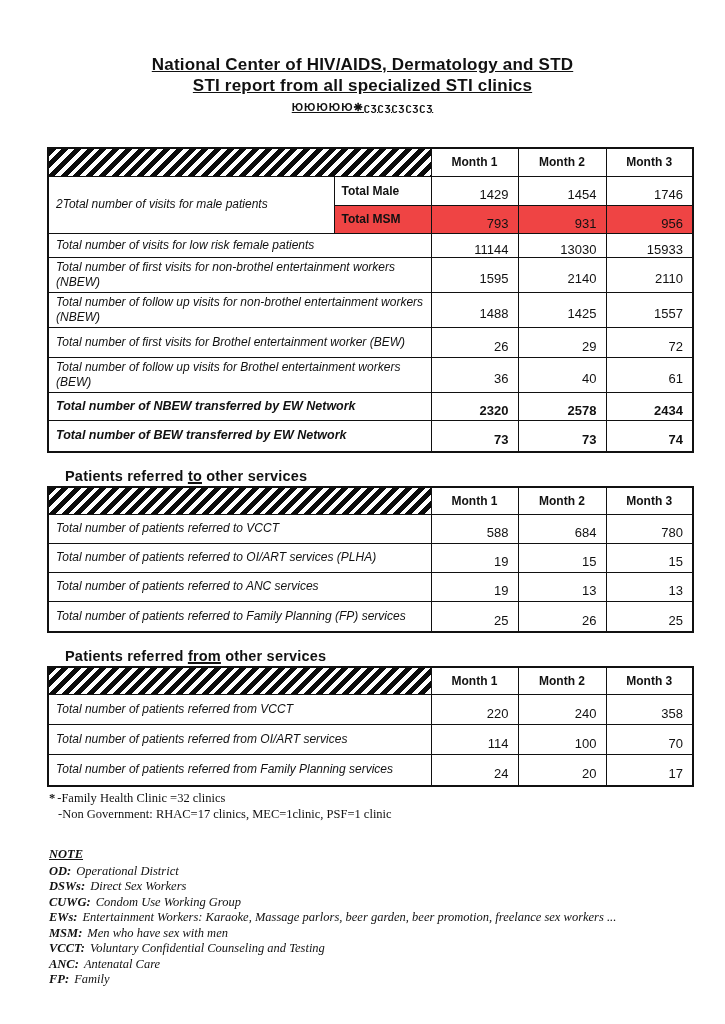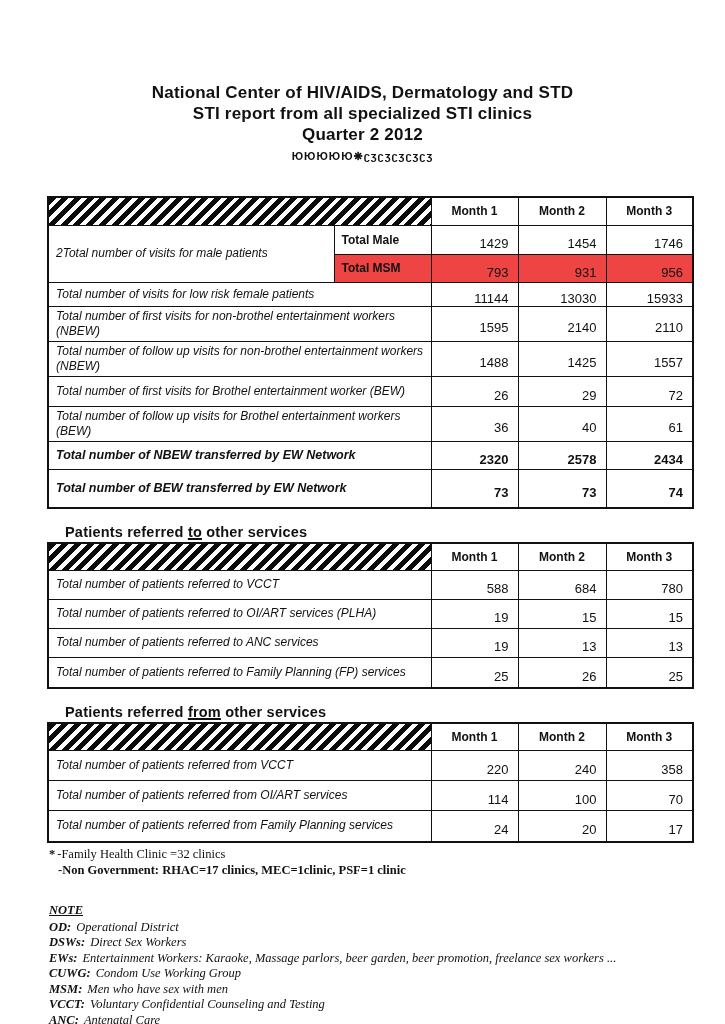--- a/index.html
+++ b/index.html
@@ -2,21 +2,21 @@
 <html><head>
 <meta charset="utf-8">
 <style>
   html,body { margin:0; padding:0; background:#ffffff; }
   .page {
     position:relative; width:725px; height:1024px; margin:0 auto;
     background:#ffffff; color:#111111; overflow:hidden;
     font-family:"Liberation Sans", sans-serif;
   }
   
-  .title-block { text-align:center; padding-top:82px; }
+  .title-block { text-align:center; padding-top:54px;text-decoration:underline; }
   .title-line { font-weight:bold; font-size:17px; line-height:21px; letter-spacing:0.2px; }
   .ornament { font-weight:bold; font-size:11px; margin-top:5px; letter-spacing:1px; }
 
   
   table.report-table {
     border-collapse:collapse; table-layout:fixed;
     margin-left:47px; border:2px solid #111;
   }
   table.report-table td, table.report-table th {
     border:1.5px solid #111; vertical-align:middle; overflow:hidden;
@@ -37,41 +37,40 @@
     margin:15px 0 2px 65px; font-weight:bold; font-size:14.5px; letter-spacing:0.2px;
   }
   .section-heading .u { text-decoration:underline; text-decoration-thickness:1.5px; }
 
   
   .footnotes {
     margin:3px 0 0 49px; font-family:"Liberation Serif", serif;
     font-size:12.5px; line-height:16px; color:#111;
   }
   .footnotes .star { font-weight:bold; margin-right:2px; }
-  .footnotes .fn2 { padding-left:9px;font-weight:bold; }
+  .footnotes .fn2 { padding-left:9px; }
 
   
   .notes {
     margin:25px 0 0 49px; font-family:"Liberation Serif", serif;
     font-style:italic; font-size:12.5px; line-height:15.5px; color:#111;
   }
   .note-heading { font-weight:bold; text-decoration:underline; margin-bottom:1px; }
   .note-abbr { font-weight:bold; margin-right:5px; }
 
   .spacer-top-table { margin-top:33px; }
 </style>
 </head>
 <body>
 
 <div class="page">
 
   <div class="title-block">
     <div class="title-line">National Center of HIV/AIDS, Dermatology and STD</div>
     <div class="title-line">STI report from all specialized STI clinics</div>
-    <div class="title-line">Quarter 2 2012</div>
     <div class="ornament">ЮЮЮЮЮ❋ʗʒʗʒʗʒʗʒʗʒ</div>
   </div>
 
   <table class="report-table spacer-top-table">
     <colgroup>
         <col style="width:286px">
         <col style="width:97px">
         <col style="width:87px">
         <col style="width:88px">
         <col style="width:87px">
@@ -125,21 +124,21 @@
       <td class="num">36</td>
       <td class="num">40</td>
       <td class="num">61</td>
     </tr>
     <tr class="total-row" style="height:28px">
       <td class="desc" colspan="2">Total number of NBEW transferred by EW Network</td>
       <td class="num">2320</td>
       <td class="num">2578</td>
       <td class="num">2434</td>
     </tr>
-    <tr class="total-row" style="height:39px">
+    <tr class="total-row" style="height:32px">
       <td class="desc" colspan="2">Total number of BEW transferred by EW Network</td>
       <td class="num">73</td>
       <td class="num">73</td>
       <td class="num">74</td>
     </tr>
   </tbody>
     </table>
 
   <div class="section-heading"><span>Patients referred </span><span class="u">to</span><span> other services</span></div>
 
@@ -223,21 +222,21 @@
 
   <div class="footnotes">
     <div><span class="star">*</span><span>-Family Health Clinic =32 clinics</span></div>
     <div class="fn2"><span>-Non Government: RHAC=17 clinics, MEC=1clinic, PSF=1 clinic</span></div>
   </div>
 
   <div class="notes">
     <div class="note-heading">NOTE</div>
     <div class="note-line"><span class="note-abbr">OD:</span><span>Operational District</span></div>
     <div class="note-line"><span class="note-abbr">DSWs:</span><span>Direct Sex Workers</span></div>
+    <div class="note-line"><span class="note-abbr">CUWG:</span><span>Condom Use Working Group</span></div>
     <div class="note-line"><span class="note-abbr">EWs:</span><span>Entertainment Workers: Karaoke, Massage parlors, beer garden, beer promotion, freelance sex workers ...</span></div>
-    <div class="note-line"><span class="note-abbr">CUWG:</span><span>Condom Use Working Group</span></div>
     <div class="note-line"><span class="note-abbr">MSM:</span><span>Men who have sex with men</span></div>
     <div class="note-line"><span class="note-abbr">VCCT:</span><span>Voluntary Confidential Counseling and Testing</span></div>
     <div class="note-line"><span class="note-abbr">ANC:</span><span>Antenatal Care</span></div>
     <div class="note-line"><span class="note-abbr">FP:</span><span>Family</span></div>
   </div>
 
 </div>
 
 </body></html>

